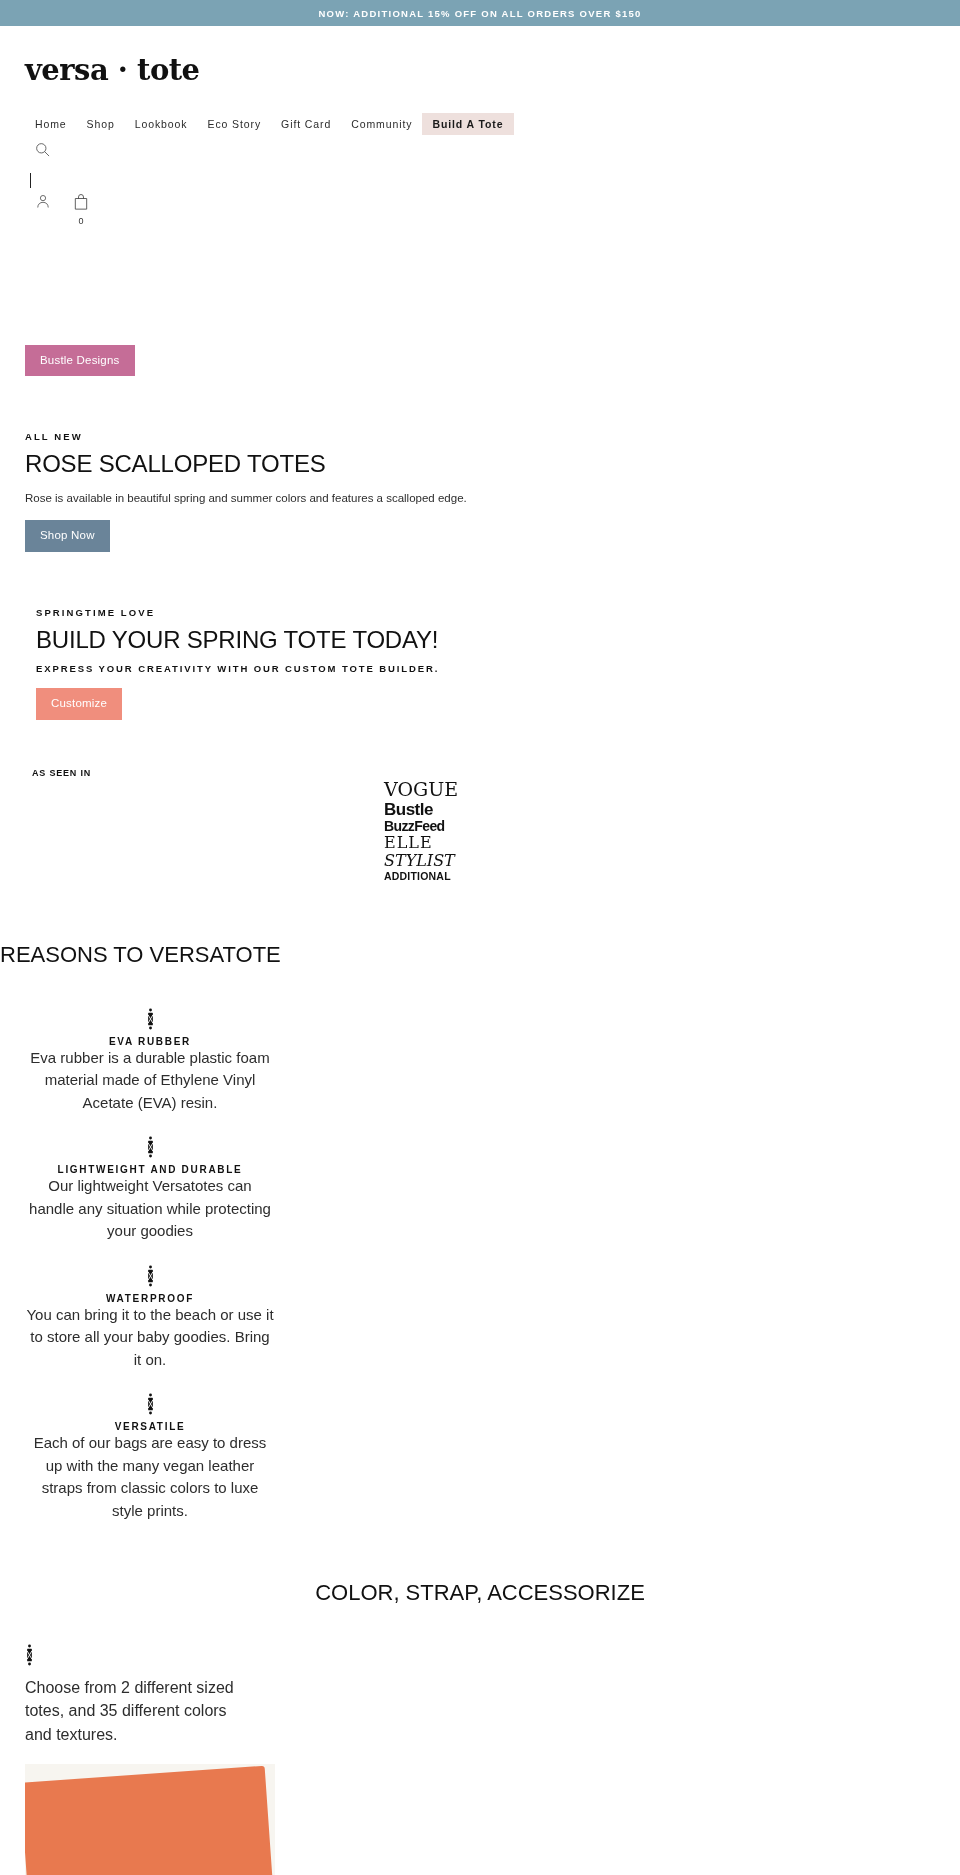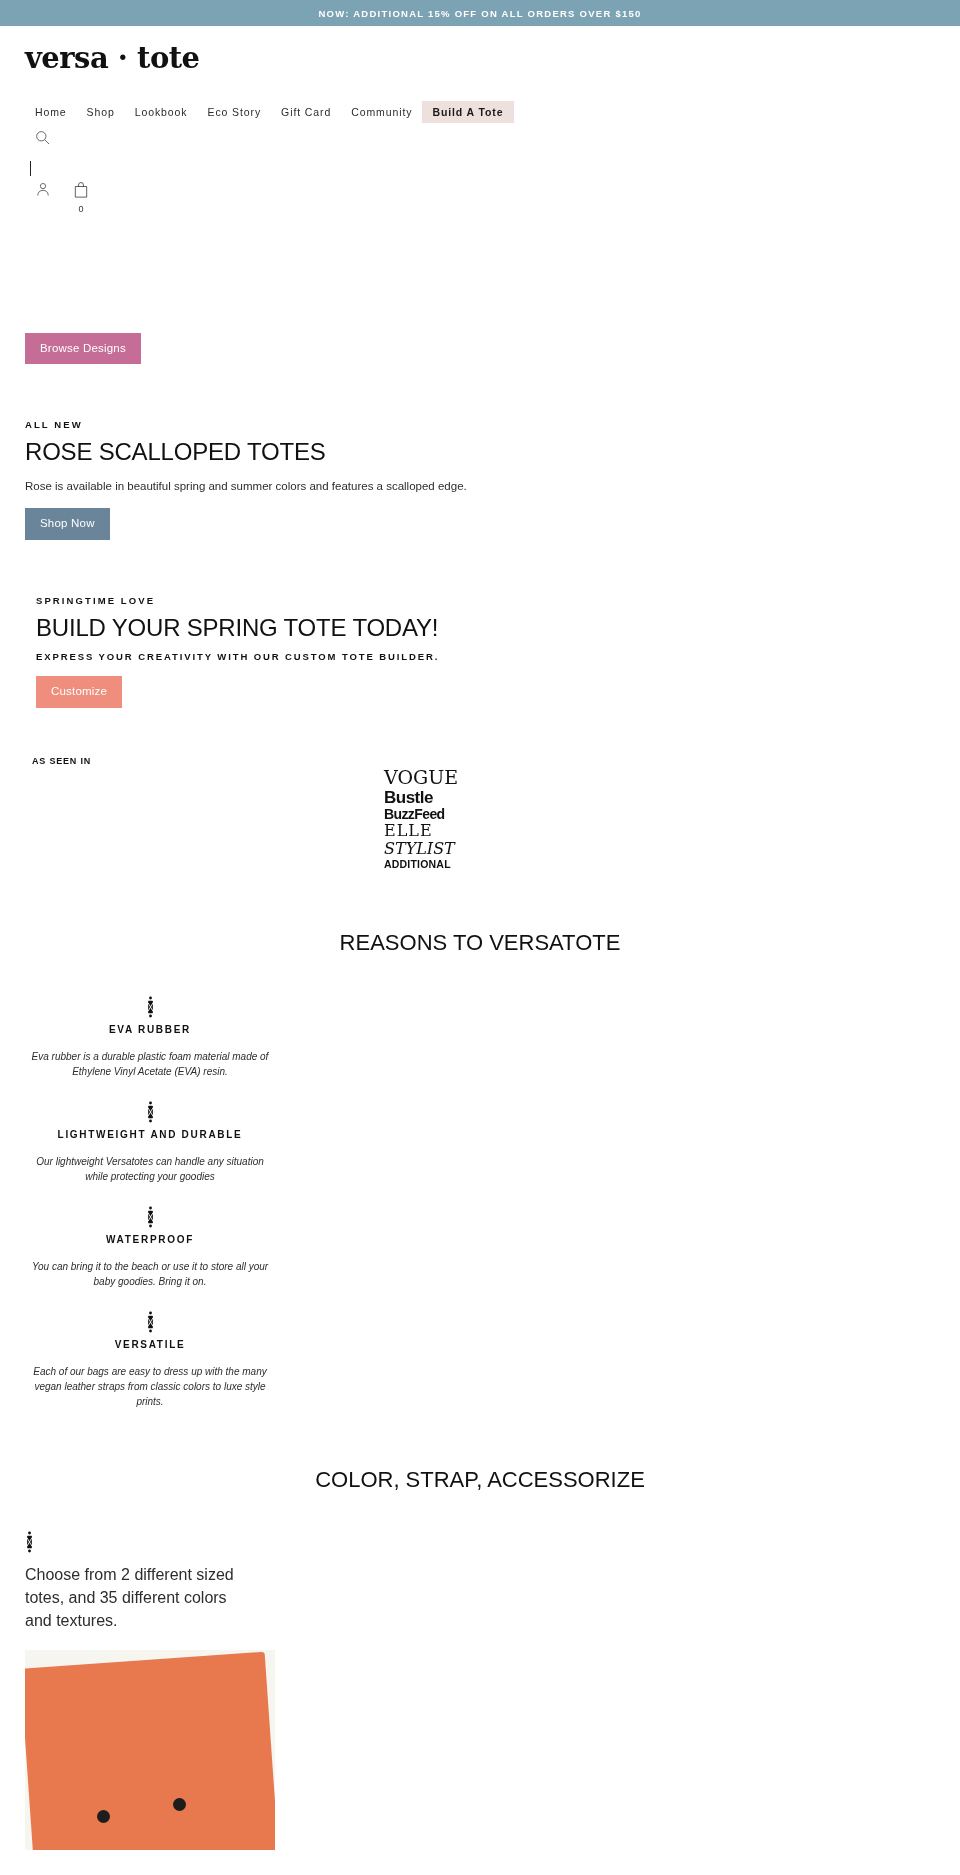--- a/index.html
+++ b/index.html
@@ -23,21 +23,21 @@
   .announce-text {
     color: #ffffff;
     font-size: 9.5px;
     font-weight: 700;
     letter-spacing: 1.25px;
     text-transform: uppercase;
   }
 
   
   .header { padding: 0 25px; }
-  .logo-row { padding-top: 16px; }
+  .logo-row { padding-top: 28px; }
   .logo {
     font-family: "DejaVu Serif", serif;
     font-size: 29px;
     font-weight: 700;
     letter-spacing: -0.5px;
     color: #111;
     line-height: 1.15;
     display: inline-block;
   }
 
@@ -177,21 +177,20 @@
   .press-logo { display: block; line-height: 1.05; margin-bottom: 1px; color: #111; }
   .pl-vogue   { font-family: "DejaVu Serif", serif; font-size: 19px; letter-spacing: 0px; }
   .pl-bustle  { font-family: "Liberation Sans", sans-serif; font-size: 17px; font-weight: 700; letter-spacing: -0.5px; }
   .pl-buzzfeed{ font-family: "Liberation Sans", sans-serif; font-size: 14px; font-weight: 700; letter-spacing: -0.6px; }
   .pl-elle    { font-family: "DejaVu Serif", serif; font-size: 16px; letter-spacing: 1px; }
   .pl-stylist { font-family: "DejaVu Serif", serif; font-style: italic; font-size: 16px; letter-spacing: 0px; }
   .pl-livekindly { font-family: "Liberation Sans", sans-serif; font-size: 10.5px; font-weight: 700; letter-spacing: 0.2px; }
 
   
   .section-title {
-    text-align: center;
     font-size: 22px;
     font-weight: 400;
     color: #111;
     letter-spacing: 0px;
   }
   .reasons { margin-top: 40px; }
   .reason {
     width: 300px;
     margin-left: 0;
     text-align: center;
@@ -199,26 +198,25 @@
   }
   .reason-icon { display: block; margin: 0 auto 2px; }
   .reason-title {
     font-size: 10px;
     font-weight: 700;
     letter-spacing: 1.7px;
     text-transform: uppercase;
     color: #111;
   }
   .reason-body {
-    font-size: 10px;
+    font-size: 15px;
     color: #2d2d2d;
     line-height: 1.5;
-    margin-top: 14px;
+    margin-top: 0;
     padding: 0 25px;
-    font-style: italic;
   }
 
   
   .custom-section { margin-top: 58px; }
   .custom-title {
     text-align: center;
     font-size: 22px;
     font-weight: 400;
     color: #111;
   }
@@ -307,21 +305,21 @@
       <svg width="16" height="18" viewBox="0 0 22 24" fill="none" stroke="#4a4a4a" stroke-width="1.2">
         <path d="M3.2 7.2h15.6v14.6H3.2z"></path>
         <path d="M7.6 7.2V5.1a3.4 3.4 0 0 1 6.8 0v2.1" stroke-linecap="round"></path>
       </svg>
       <span class="cart-count">0</span>
     </span>
   </div>
 </div>
 
 <div class="hero">
-  <button class="btn btn-browse">Browse Designs</button>
+  <button class="btn btn-browse">Bustle Designs</button>
 </div>
 
 <div class="promo" style="margin-top:55px;">
   <div class="eyebrow">ALL NEW</div>
   <h2 class="promo-title">ROSE SCALLOPED TOTES</h2>
   <p class="promo-sub">Rose is available in beautiful spring and summer colors and features a scalloped edge.</p>
   <button class="btn btn-shop">Shop Now</button>
 </div>
 
 <div class="promo" style="margin-top:55px;padding-left:36px;">

